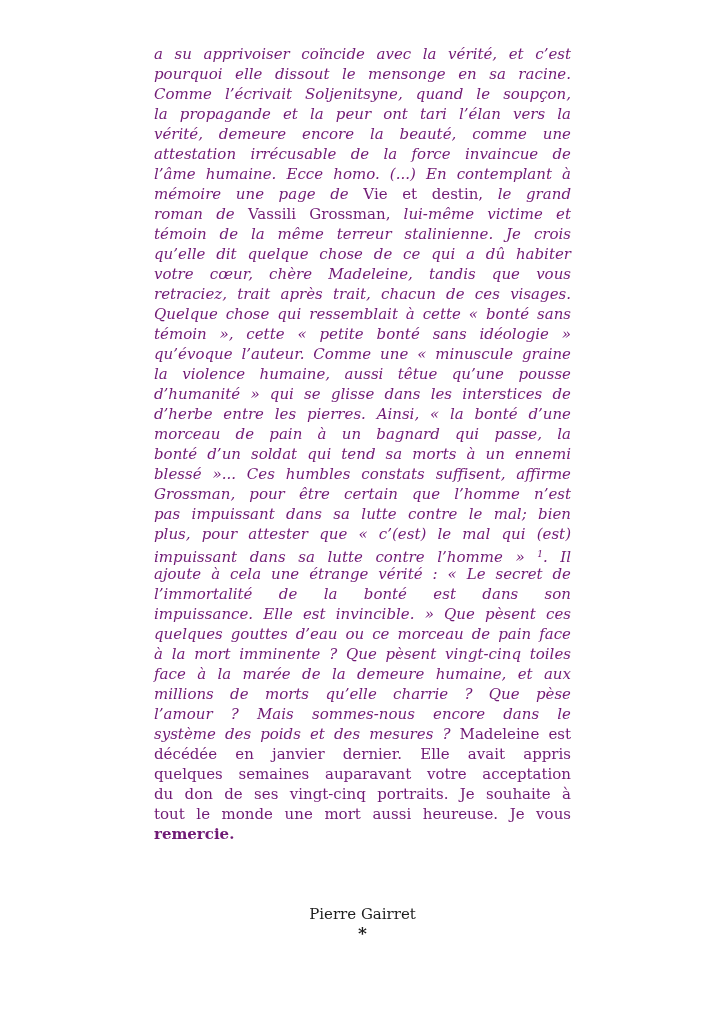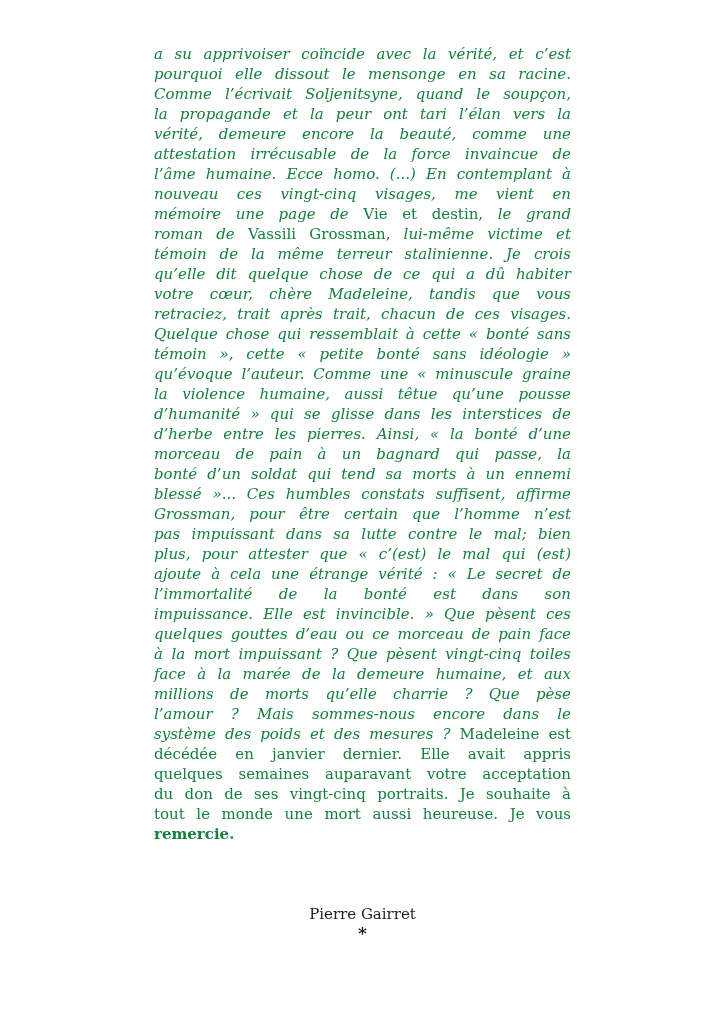--- a/index.html
+++ b/index.html
@@ -69,52 +69,52 @@
     font-weight: bold;
     font-style: normal;
     color: #1d1d1d;
     text-align: center;
   }
 </style>
 </head>
 <body style="background: rgb(255, 255, 255);">
 
 <div class="page">
-  <div class="text-block" style="color: #15803d;">
+  <div class="text-block" style="color: #701a75;">
       <div class="line"><span class="seg-italic">a su apprivoiser coïncide avec la vérité, et c’est</span></div>
       <div class="line"><span class="seg-italic">pourquoi elle dissout le mensonge en sa racine.</span></div>
       <div class="line"><span class="seg-italic">Comme l’écrivait Soljenitsyne, quand le soupçon,</span></div>
       <div class="line"><span class="seg-italic">la propagande et la peur ont tari l’élan vers la</span></div>
       <div class="line"><span class="seg-italic">vérité, demeure encore la beauté, comme une</span></div>
       <div class="line"><span class="seg-italic">attestation irrécusable de la force invaincue de</span></div>
       <div class="line"><span class="seg-italic">l’âme humaine. Ecce homo. (...) En contemplant à</span></div>
-      <div class="line"><span class="seg-italic">nouveau ces vingt-cinq visages, me vient en</span></div>
       <div class="line"><span class="seg-italic">mémoire une page de </span><span class="seg-roman">Vie et destin, </span><span class="seg-italic">le grand</span></div>
       <div class="line"><span class="seg-italic">roman de </span><span class="seg-roman">Vassili Grossman, </span><span class="seg-italic">lui-même victime et</span></div>
       <div class="line"><span class="seg-italic">témoin de la même terreur stalinienne. Je crois</span></div>
       <div class="line"><span class="seg-italic">qu’elle dit quelque chose de ce qui a dû habiter</span></div>
       <div class="line"><span class="seg-italic">votre cœur, chère Madeleine, tandis que vous</span></div>
       <div class="line"><span class="seg-italic">retraciez, trait après trait, chacun de ces visages.</span></div>
       <div class="line"><span class="seg-italic">Quelque chose qui ressemblait à cette « bonté sans</span></div>
       <div class="line"><span class="seg-italic">témoin », cette « petite bonté sans idéologie »</span></div>
       <div class="line"><span class="seg-italic">qu’évoque l’auteur. Comme une « minuscule graine</span></div>
       <div class="line"><span class="seg-italic">la violence humaine, aussi têtue qu’une pousse</span></div>
       <div class="line"><span class="seg-italic">d’humanité » qui se glisse dans les interstices de</span></div>
       <div class="line"><span class="seg-italic">d’herbe entre les pierres. Ainsi, « la bonté d’une</span></div>
       <div class="line"><span class="seg-italic">morceau de pain à un bagnard qui passe, la</span></div>
       <div class="line"><span class="seg-italic">bonté d’un soldat qui tend sa morts à un ennemi</span></div>
       <div class="line"><span class="seg-italic">blessé »... Ces humbles constats suffisent, affirme</span></div>
       <div class="line"><span class="seg-italic">Grossman, pour être certain que l’homme n’est</span></div>
       <div class="line"><span class="seg-italic">pas impuissant dans sa lutte contre le mal; bien</span></div>
       <div class="line"><span class="seg-italic">plus, pour attester que « c’(est) le mal qui (est)</span></div>
+      <div class="line"><span class="seg-italic">impuissant dans sa lutte contre l’homme » </span><span class="seg-sup">1</span><span class="seg-italic">. Il</span></div>
       <div class="line"><span class="seg-italic">ajoute à cela une étrange vérité : « Le secret de</span></div>
       <div class="line"><span class="seg-italic">l’immortalité de la bonté est dans son</span></div>
       <div class="line"><span class="seg-italic">impuissance. Elle est invincible. » Que pèsent ces</span></div>
       <div class="line"><span class="seg-italic">quelques gouttes d’eau ou ce morceau de pain face</span></div>
-      <div class="line"><span class="seg-italic">à la mort impuissant ? Que pèsent vingt-cinq toiles</span></div>
+      <div class="line"><span class="seg-italic">à la mort imminente ? Que pèsent vingt-cinq toiles</span></div>
       <div class="line"><span class="seg-italic">face à la marée de la demeure humaine, et aux</span></div>
       <div class="line"><span class="seg-italic">millions de morts qu’elle charrie ? Que pèse</span></div>
       <div class="line"><span class="seg-italic">l’amour ? Mais sommes-nous encore dans le</span></div>
       <div class="line"><span class="seg-italic">système des poids et des mesures ? </span><span class="seg-roman">Madeleine est</span></div>
       <div class="line"><span class="seg-roman">décédée en janvier dernier. Elle avait appris</span></div>
       <div class="line"><span class="seg-roman">quelques semaines auparavant votre acceptation</span></div>
       <div class="line"><span class="seg-roman">du don de ses vingt-cinq portraits. Je souhaite à</span></div>
       <div class="line"><span class="seg-roman">tout le monde une mort aussi heureuse. Je vous</span></div>
       <div class="line line-last"><span class="seg-roman">remercie.</span></div>
     </div>

